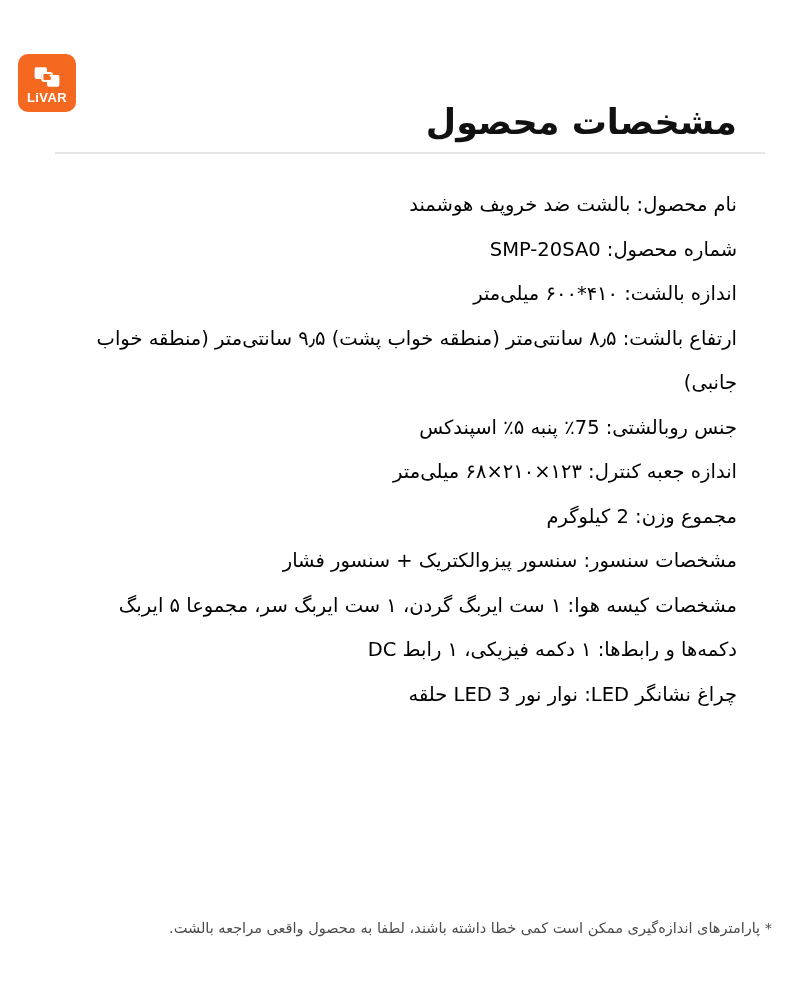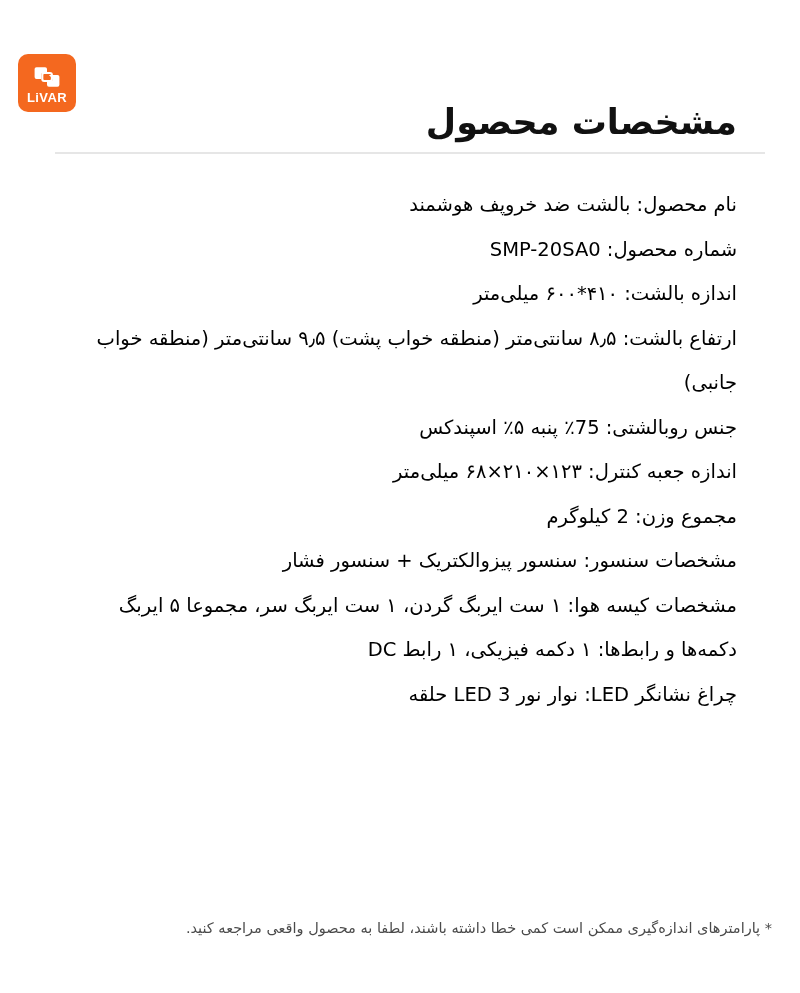--- a/index.html
+++ b/index.html
@@ -129,13 +129,13 @@
   <span class="spec-line">ارتفاع بالشت: ۸٫۵ سانتی‌متر (منطقه خواب پشت) ۹٫۵ سانتی‌متر (منطقه خواب جانبی)</span>
   <span class="spec-line">جنس روبالشتی: 75٪ پنبه ۵٪ اسپندکس</span>
   <span class="spec-line">اندازه جعبه کنترل: ۱۲۳×۲۱۰×۶۸ میلی‌متر</span>
   <span class="spec-line">مجموع وزن: 2 کیلوگرم</span>
   <span class="spec-line">مشخصات سنسور: سنسور پیزوالکتریک + سنسور فشار</span>
   <span class="spec-line">مشخصات کیسه هوا: ۱ ست ایربگ گردن، ۱ ست ایربگ سر، مجموعا ۵ ایربگ</span>
   <span class="spec-line">دکمه‌ها و رابط‌ها: ۱ دکمه فیزیکی، ۱ رابط DC</span>
   <span class="spec-line">چراغ نشانگر LED: نوار نور LED 3 حلقه</span>
 </div>
 
-<p class="footer-note">* پارامترهای اندازه‌گیری ممکن است کمی خطا داشته باشند، لطفا به محصول واقعی مراجعه کنید.</p>
+<p class="footer-note">* پارامترهای اندازه‌گیری ممکن است کمی خطا داشته باشند، لطفا به محصول واقعی مراجعه بالشت.</p>
 
 </body></html>

